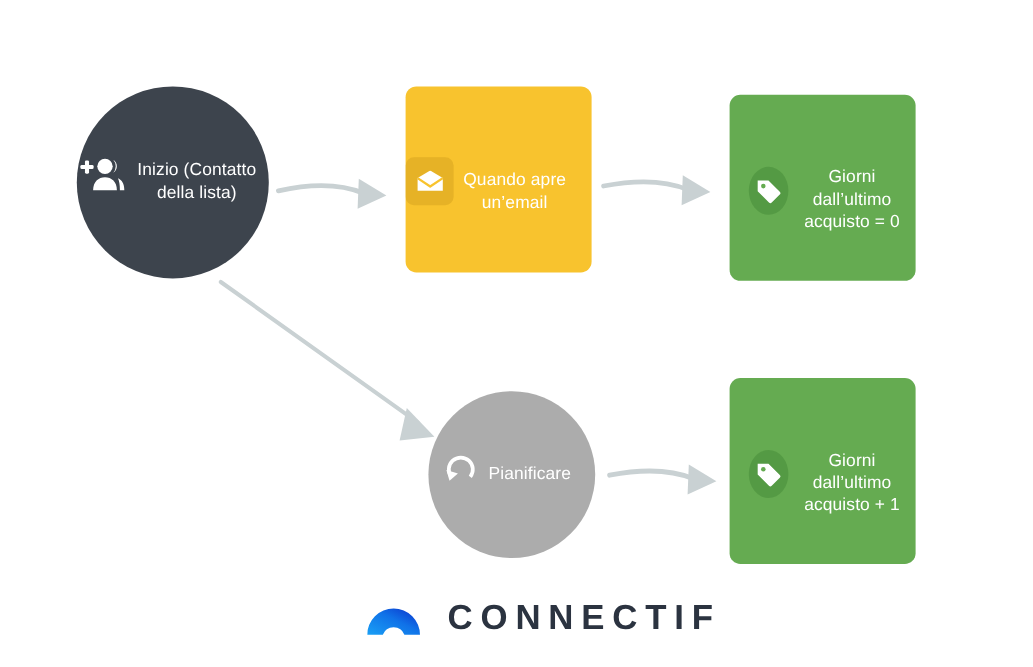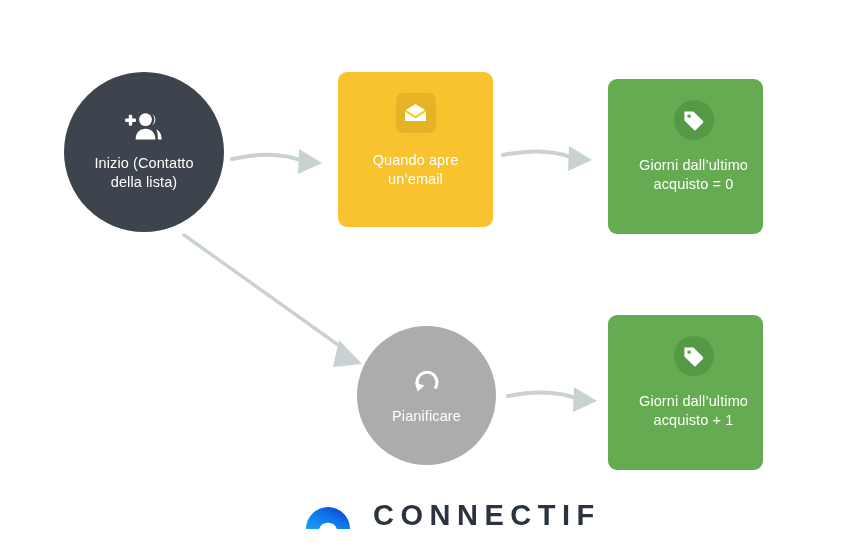--- a/index.html
+++ b/index.html
@@ -30,21 +30,21 @@
     width: 861px;
     height: 556px;
     pointer-events: none;
   }
 
   
   .node {
     position: absolute;
     box-sizing: border-box;
     display: flex;
-    flex-direction: column;
+    flex-direction: row;
     align-items: center;
     justify-content: flex-start;
     text-align: center;
   }
 
   .node-circle {
     border-radius: 50%;
   }
   .node-box {
     border-radius: 9px;

